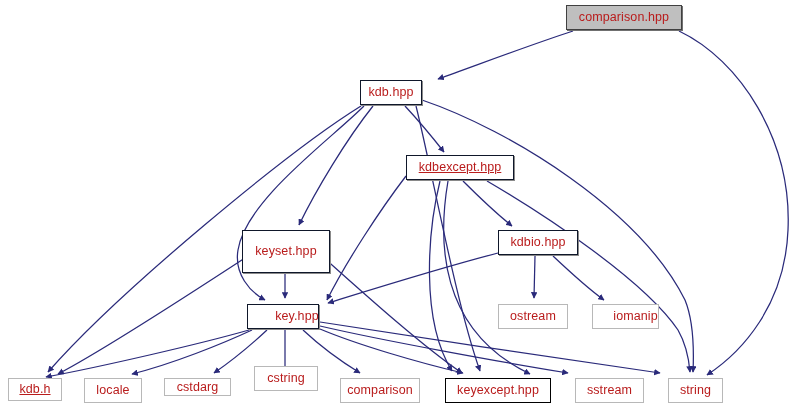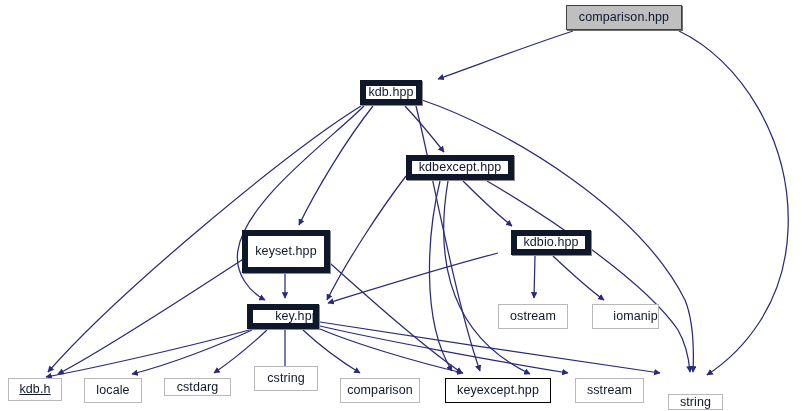--- a/index.html
+++ b/index.html
@@ -31,32 +31,32 @@
     height: 411px;
   }
   .node {
     position: absolute;
     box-sizing: border-box;
     display: flex;
     align-items: center;
     justify-content: center;
     font-size: 12.5px;
     line-height: 1;
-    color: #0f172a;
+    color: #b91c1c;
     white-space: nowrap;
     letter-spacing: 0.1px;
   }
   .node-root {
     background: #bfbfbf;
     border: 1px solid #404040;
     box-shadow: 1px 1px 0 0 #707070;
   }
   .node-hdr {
     background: #ffffff;
-    border: 6px solid #0f172a;
+    border: 1px solid #0f172a;
     box-shadow: 1px 1px 0 0 #8a8a8a;
   }
   .node-hdr-strong {
     background: #ffffff;
     border: 1px solid #000000;
   }
   .node-sys {
     background: #ffffff;
     border: 1px solid #b8b8b8;
   }
@@ -134,27 +134,27 @@
     </g>
   </svg>
 
   <div id="node-layer">
       <div class="node node-root" style="left: 566px; top: 5px; width: 116px; height: 25px;">
         <span class="node-label">comparison.hpp</span>
       </div>
       <div class="node node-hdr" style="left: 360px; top: 80px; width: 62px; height: 25px;">
         <span class="node-label">kdb.hpp</span>
       </div>
-      <div class="node node-hdr" style="left: 406px; top: 155px; width: 108px; height: 25px;">
+      <div class="node node-hdr" style="left: 406px; top: 155px; width: 108px; height: 25px; text-decoration: underline;">
         <span class="node-label">kdbexcept.hpp</span>
       </div>
       <div class="node node-hdr" style="left: 242px; top: 230px; width: 88px; height: 43px;">
         <span class="node-label">keyset.hpp</span>
       </div>
-      <div class="node node-hdr" style="left: 498px; top: 230px; width: 80px; height: 25px; margin-left: 13px;">
+      <div class="node node-hdr" style="left: 498px; top: 230px; width: 80px; height: 25px;">
         <span class="node-label">kdbio.hpp</span>
       </div>
       <div class="node node-hdr" style="left: 247px; top: 304px; width: 72px; height: 25px; padding-left: 28px;">
         <span class="node-label">key.hpp</span>
       </div>
       <div class="node node-sys" style="left: 498px; top: 304px; width: 70px; height: 25px; justify-content: center;">
         <span class="node-label">ostream</span>
       </div>
       <div class="node node-sys" style="left: 592px; top: 304px; width: 67px; height: 25px; padding-left: 20px;">
         <span class="node-label">iomanip</span>
@@ -173,18 +173,18 @@
       </div>
       <div class="node node-sys" style="left: 340px; top: 378px; width: 80px; height: 25px;">
         <span class="node-label">comparison</span>
       </div>
       <div class="node node-hdr-strong" style="left: 445px; top: 378px; width: 106px; height: 25px;">
         <span class="node-label">keyexcept.hpp</span>
       </div>
       <div class="node node-sys" style="left: 575px; top: 378px; width: 69px; height: 25px;">
         <span class="node-label">sstream</span>
       </div>
-      <div class="node node-sys" style="left: 668px; top: 394px; width: 55px; height: 16px;">
+      <div class="node node-sys" style="left: 668px; top: 378px; width: 55px; height: 25px;">
         <span class="node-label">string</span>
       </div>
     </div>
 
 </div>
 
 </body></html>

